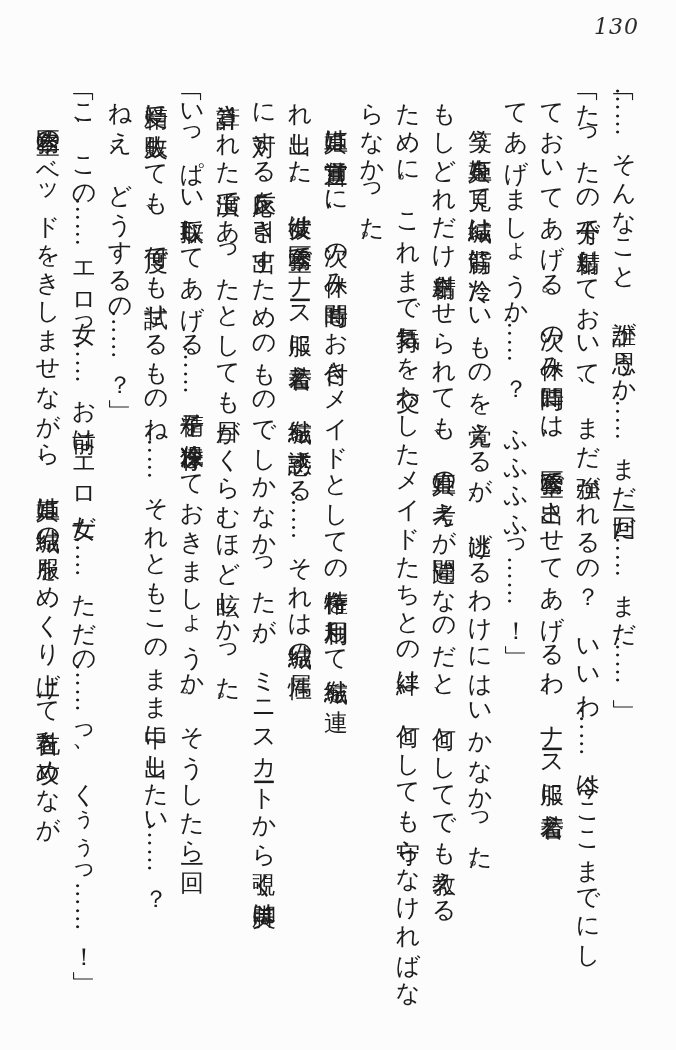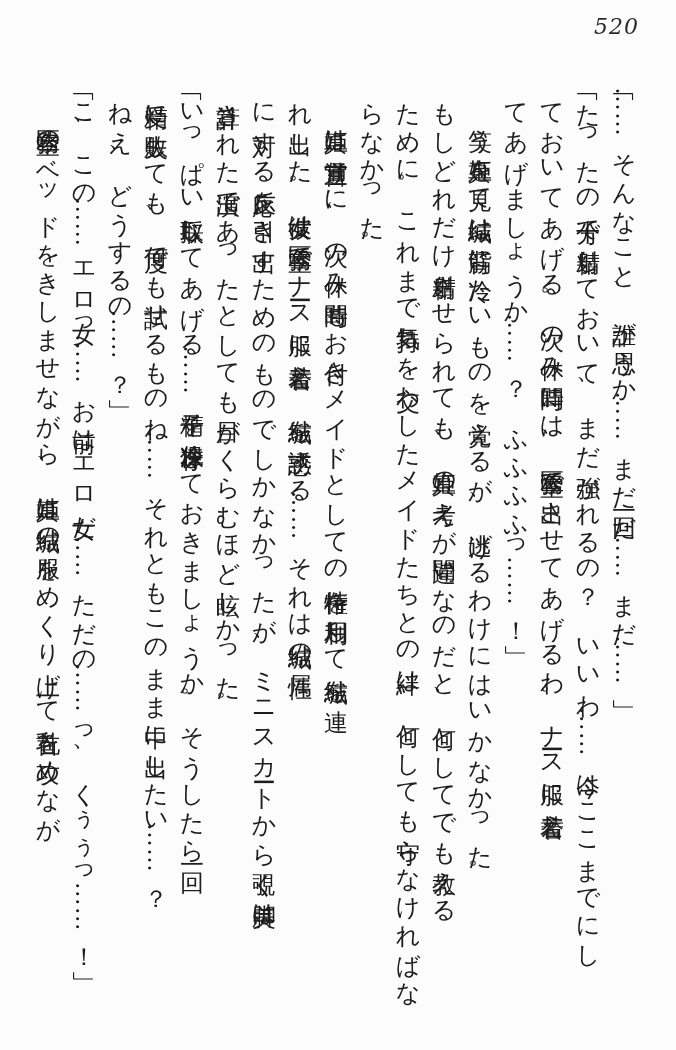--- a/index.html
+++ b/index.html
@@ -43,21 +43,21 @@
     height: 100%;
   }
   .text-line.indent {
     padding-top: 25px;
   }
 </style>
 </head>
 <body>
 
 <div class="page">
-  <div class="page-number">520</div>
+  <div class="page-number">130</div>
   <div class="text-block" id="text-block">
       <div class="text-line">「……そんなこと、誰が思うか……まだ一回だ……まだ……」</div>
       <div class="text-line">「たったの十分で射精しておいて、まだ強がれるの？　いいわ……今はここまでにし</div>
       <div class="text-line">ておいてあげる。次の休み時間には、医務室で出させてあげるわ。ナース服に着替え</div>
       <div class="text-line">てあげましょうか……？　ふふふふっ……！」</div>
       <div class="text-line indent">笑う真姫を見て結城は背筋に冷たいものを覚えるが、逃げるわけにはいかなかった。</div>
       <div class="text-line">もしどれだけ射精させられても、真姫の考えが間違いなのだと、何としてでも教える</div>
       <div class="text-line">ために。これまで気持ちを交わしたメイドたちとの絆は、何としても守らなければな</div>
       <div class="text-line">らなかった。</div>
       <div class="text-line indent">真姫は宣言通りに、次の休み時間もお付きメイドとしての特権を利用して結城を連</div>

